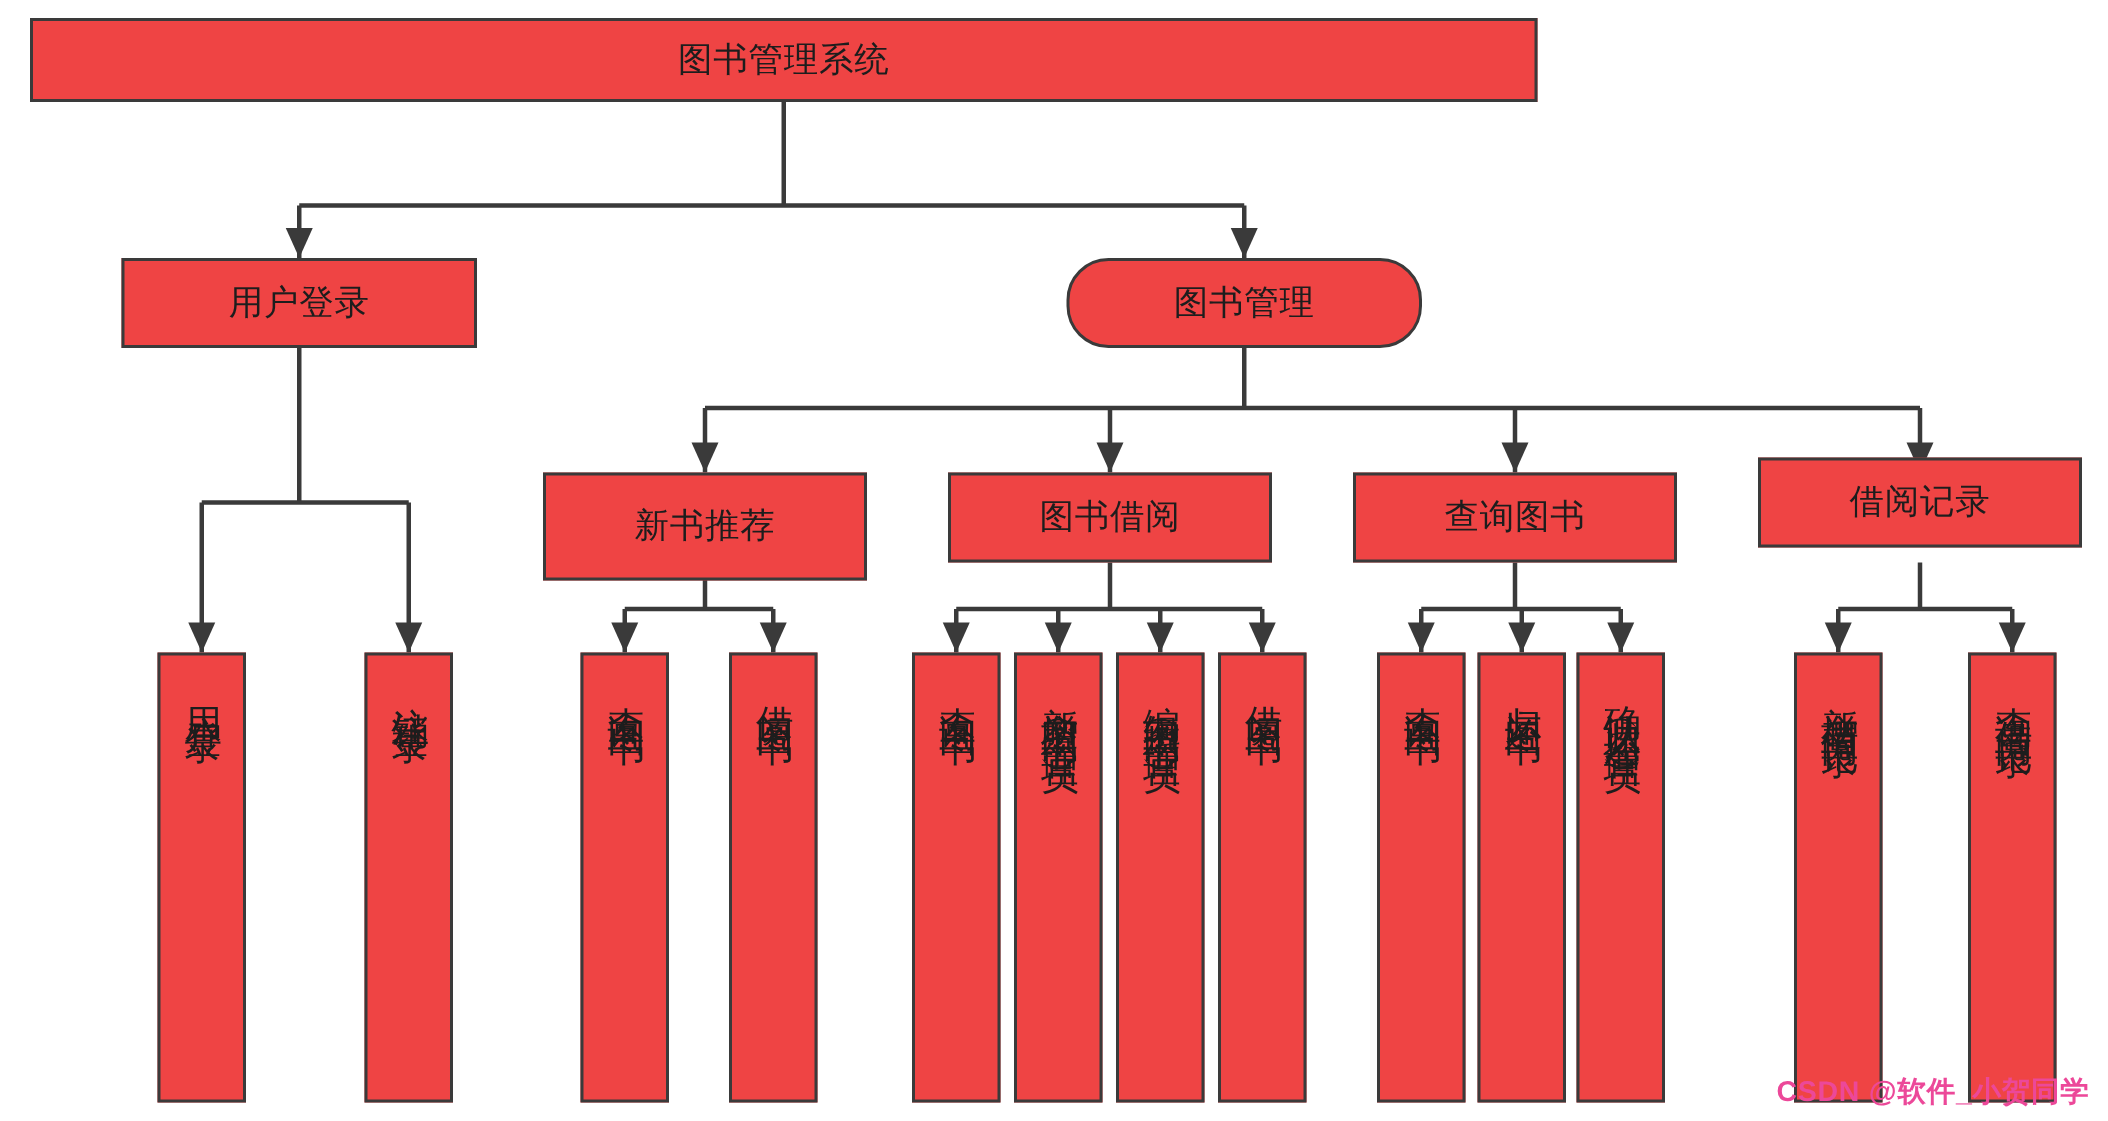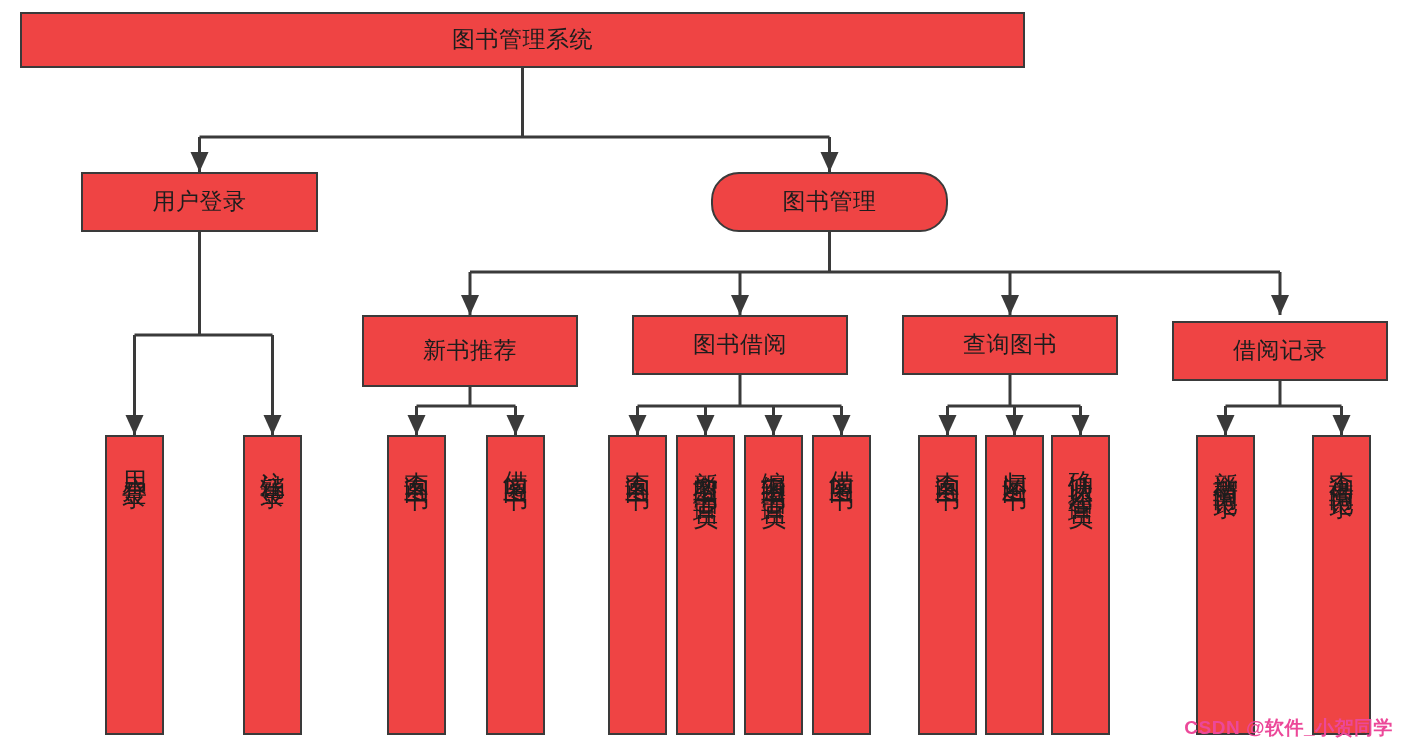--- a/index.html
+++ b/index.html
@@ -140,21 +140,21 @@
       </div>
       <div class="node horiz" style="left: 362px; top: 315px; width: 216px; height: 72px;">
         <span class="label">新书推荐</span>
       </div>
       <div class="node horiz" style="left: 632px; top: 315px; width: 216px; height: 60px; justify-content: center;">
         <span class="label">图书借阅</span>
       </div>
       <div class="node horiz" style="left: 902px; top: 315px; width: 216px; height: 60px;">
         <span class="label">查询图书</span>
       </div>
-      <div class="node horiz" style="left: 1172px; top: 321px; width: 216px; height: 60px;">
+      <div class="node horiz" style="left: 1172px; top: 305px; width: 216px; height: 60px;">
         <span class="label">借阅记录</span>
       </div>
       <div class="node vert" style="left: 105px; top: 435px; width: 59px; height: 300px;">
         <span class="label">用户登录</span>
       </div>
       <div class="node vert" style="left: 243px; top: 435px; width: 59px; height: 300px;">
         <span class="label">注销登录</span>
       </div>
       <div class="node vert" style="left: 387px; top: 435px; width: 59px; height: 300px;">
         <span class="label">查询图书</span>

